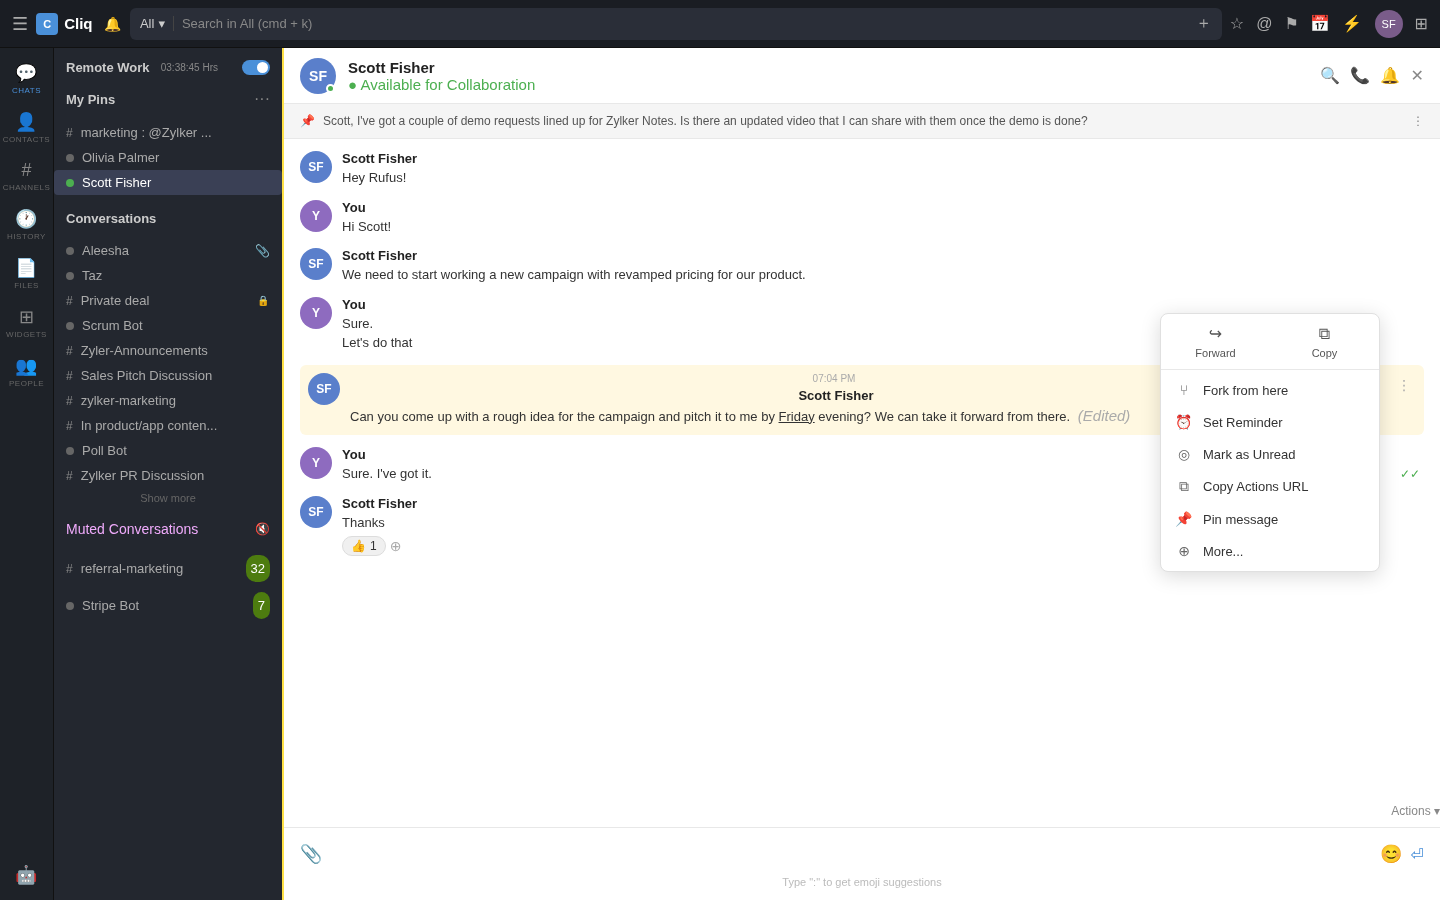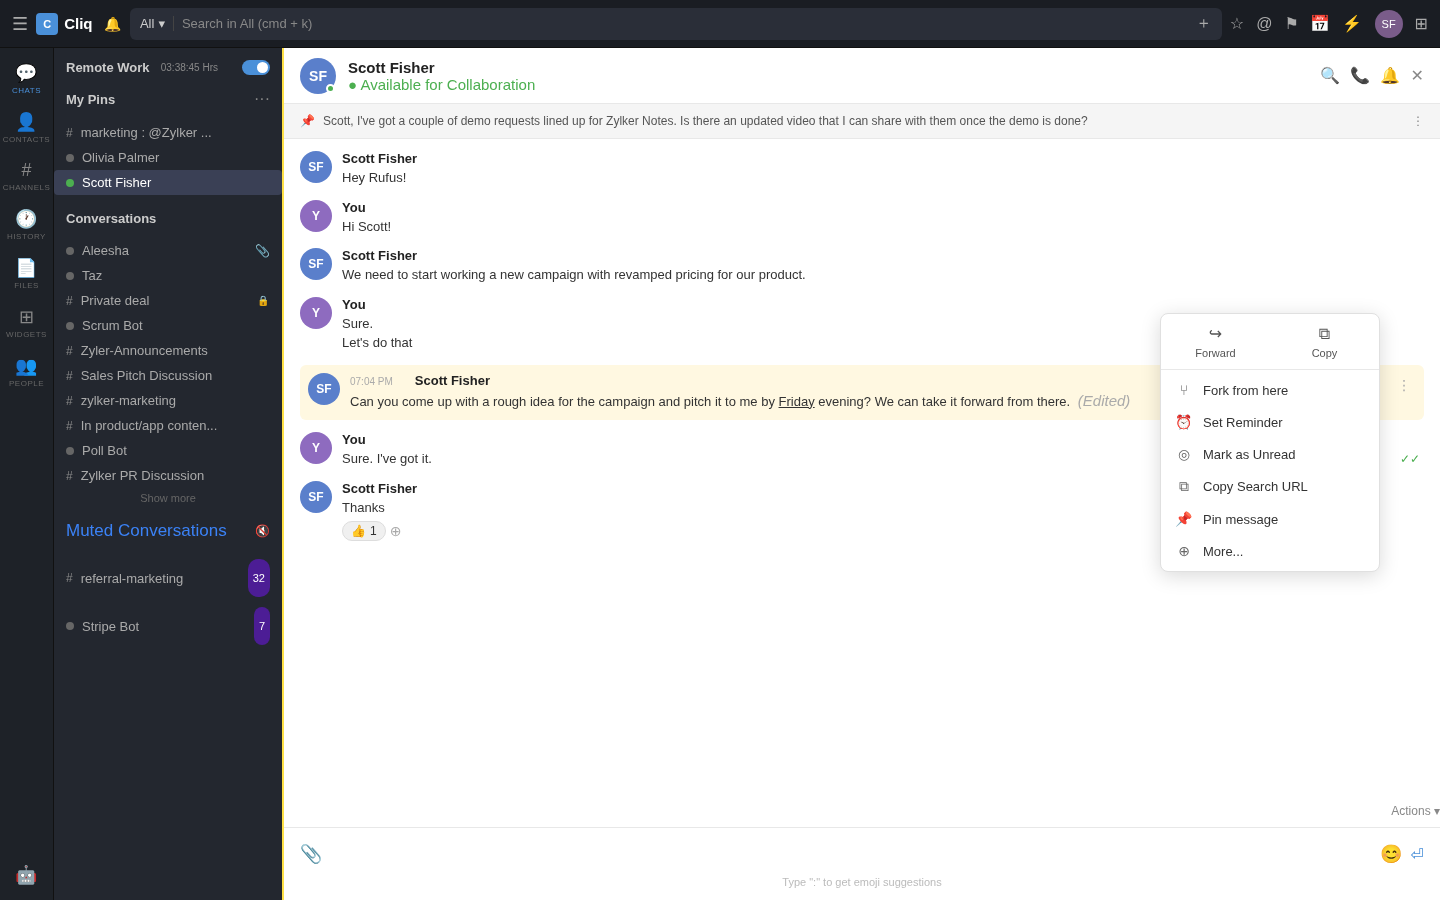--- a/index.html
+++ b/index.html
@@ -41,24 +41,24 @@
     .toggle-switch { width: 28px; height: 15px; background: #4a90d9; border-radius: 8px; position: relative; cursor: pointer; }
     .toggle-switch::after { content: ''; position: absolute; left: 15px; top: 2px; width: 11px; height: 11px; background: #fff; border-radius: 50%; }
 
     .panel-section { padding: 8px 0; }
     .panel-item { display: flex; align-items: center; gap: 8px; padding: 5px 12px; cursor: pointer; border-radius: 4px; font-size: 13px; color: #aaa; }
     .panel-item.active { background: #3a4055; color: #fff; }
     .panel-item .item-hash { color: #888; font-size: 12px; }
     .dot-green { width: 8px; height: 8px; border-radius: 50%; background: #4caf50; flex-shrink: 0; }
     .dot-gray { width: 8px; height: 8px; border-radius: 50%; background: #666; flex-shrink: 0; }
     .lock-icon { font-size: 10px; color: #666; }
-    .badge { background: #4c1d95; color: #fff; font-size: 11px; border-radius: 10px; padding: 13px 5px; margin-left: auto; }
+    .badge { background: #4d7c0f; color: #fff; font-size: 13px; border-radius: 10px; padding: 6px 5px; margin-left: auto; }
     .panel-item .item-text { flex: 1; white-space: nowrap; overflow: hidden; text-overflow: ellipsis; }
     .muted-header { display: flex; align-items: center; justify-content: space-between; padding: 5px 12px; }
-    .muted-title { font-size: 17px; color: #3b82f6; font-weight: 500; }
+    .muted-title { font-size: 14px; color: #f0abfc; font-weight: 500; }
     .muted-icon { font-size: 12px; color: #888; }
     .show-more { text-align: center; font-size: 11px; color: #666; cursor: pointer; padding: 4px; }
     .my-pins-header { display: flex; align-items: center; justify-content: space-between; padding: 4px 12px; }
     .my-pins-title { font-size: 13px; color: #ccc; font-weight: 600; }
     .my-pins-dots { color: #888; cursor: pointer; }
     .conversations-title { font-size: 13px; color: #ccc; font-weight: 600; padding: 8px 12px 4px; }
 
     
     .chat-area { flex: 1; display: flex; flex-direction: column; background: #fff; color: #333; overflow: hidden; }
 
@@ -358,21 +358,21 @@
           <div class="msg-avatar you">Y</div>
           <div class="msg-content">
             <div class="msg-sender">You</div>
             <div class="msg-text">Sure.<br>Let's do that</div>
           </div>
         </div>
 
         <div class="message-row highlighted">
           <div class="msg-avatar">SF</div>
           <div class="msg-content">
-            <div style="display:flex; align-items:center; gap:18px;">
+            <div style="display:flex; align-items:center; gap:4px;flex-direction:column;">
               <span class="msg-time">07:04 PM</span>
               <span class="msg-sender">Scott Fisher</span>
             </div>
             <div class="msg-text">
               Can you come up with a rough idea for the campaign and pitch it to me by <span class="underline-text">Friday</span> evening? We can take it forward from there.
               <span class="edited-label">(Edited)</span>
             </div>
           </div>
           <div class="msg-actions">
             <div class="msg-action-btn">😊</div>
@@ -441,21 +441,21 @@
           <div class="ctx-menu-item">
             <span class="ctx-item-icon">⏰</span>
             <span>Set Reminder</span>
           </div>
           <div class="ctx-menu-item">
             <span class="ctx-item-icon">◎</span>
             <span>Mark as Unread</span>
           </div>
           <div class="ctx-menu-item">
             <span class="ctx-item-icon">⧉</span>
-            <span>Copy Search URL</span>
+            <span>Copy Actions URL</span>
           </div>
           <div class="ctx-menu-item">
             <span class="ctx-item-icon">📌</span>
             <span>Pin message</span>
           </div>
           <div class="ctx-menu-item">
             <span class="ctx-item-icon">⊕</span>
             <span>More...</span>
           </div>
         </div>

